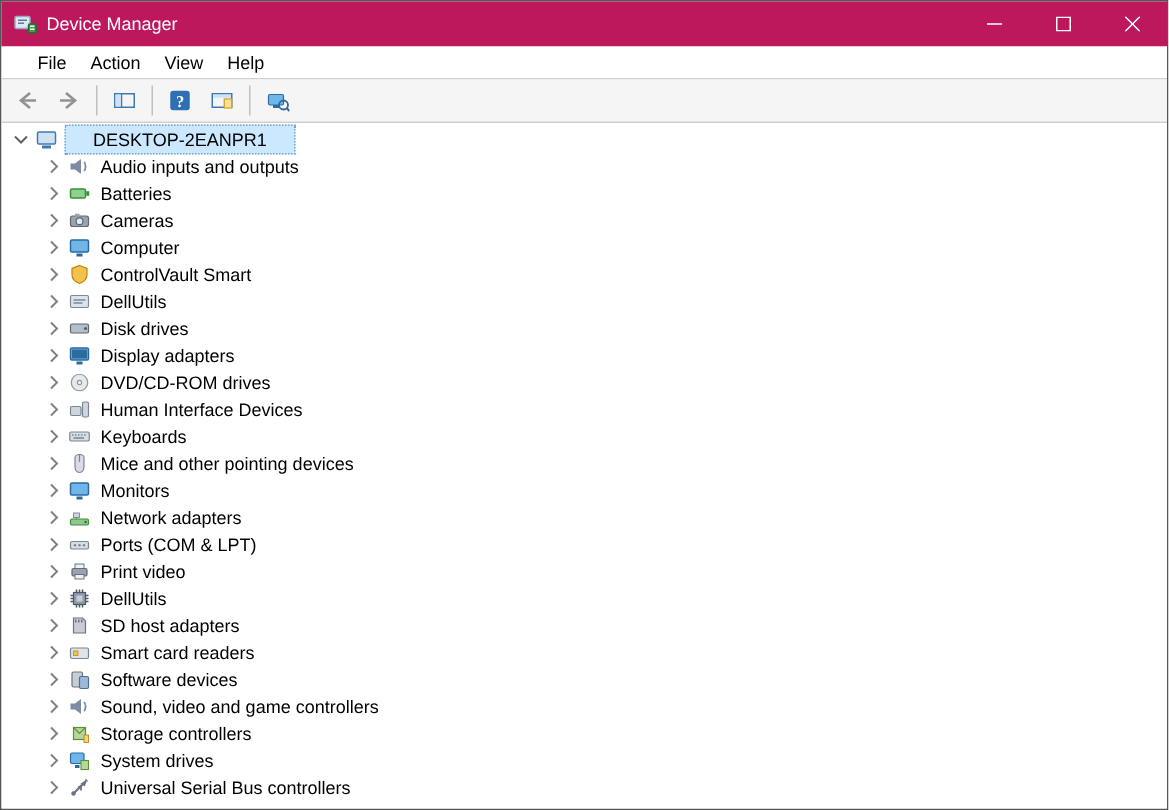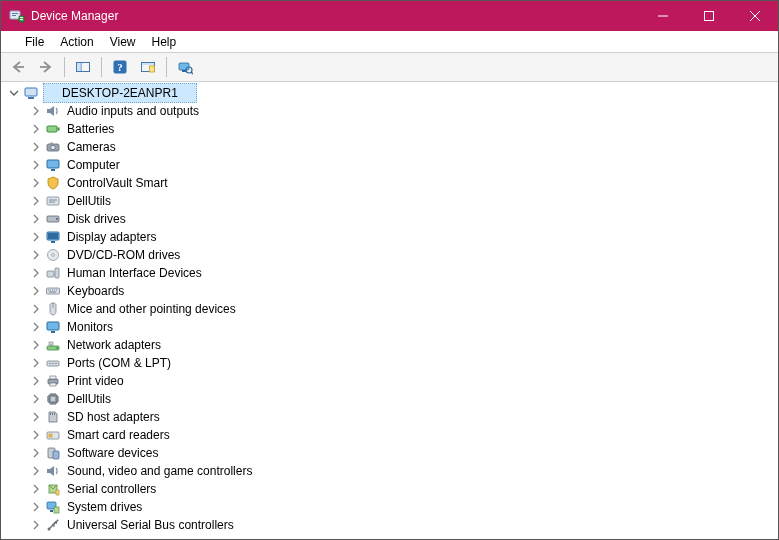--- a/index.html
+++ b/index.html
@@ -472,21 +472,21 @@
               <path d="M3 1 L7 5 L3 9" fill="none" stroke="#808080" stroke-width="1.3"></path>
             </svg>
           </span>
           <span class="icon">
             <svg width="16" height="16" viewBox="0 0 16 16">
               <rect x="4" y="4" width="8" height="8" fill="#b7d79a" stroke="#5b8f3a" stroke-width="0.8"></rect>
               <path d="M4 4l4 4 4-4" fill="none" stroke="#5b8f3a" stroke-width="0.8"></path>
               <rect x="11" y="9" width="3" height="5" fill="#f4d28c" stroke="#b8860b" stroke-width="0.6"></rect>
             </svg>
           </span>
-          <span class="label">Serial controllers</span>
+          <span class="label">Storage controllers</span>
         </div>
         <div class="row child">
           <span class="expander">
             <svg width="10" height="10" viewBox="0 0 10 10">
               <path d="M3 1 L7 5 L3 9" fill="none" stroke="#808080" stroke-width="1.3"></path>
             </svg>
           </span>
           <span class="icon">
             <svg width="16" height="16" viewBox="0 0 16 16">
               <rect x="2" y="3" width="9" height="7" rx="1" fill="#6fb7e8" stroke="#2e6a9e" stroke-width="0.8"></rect>

